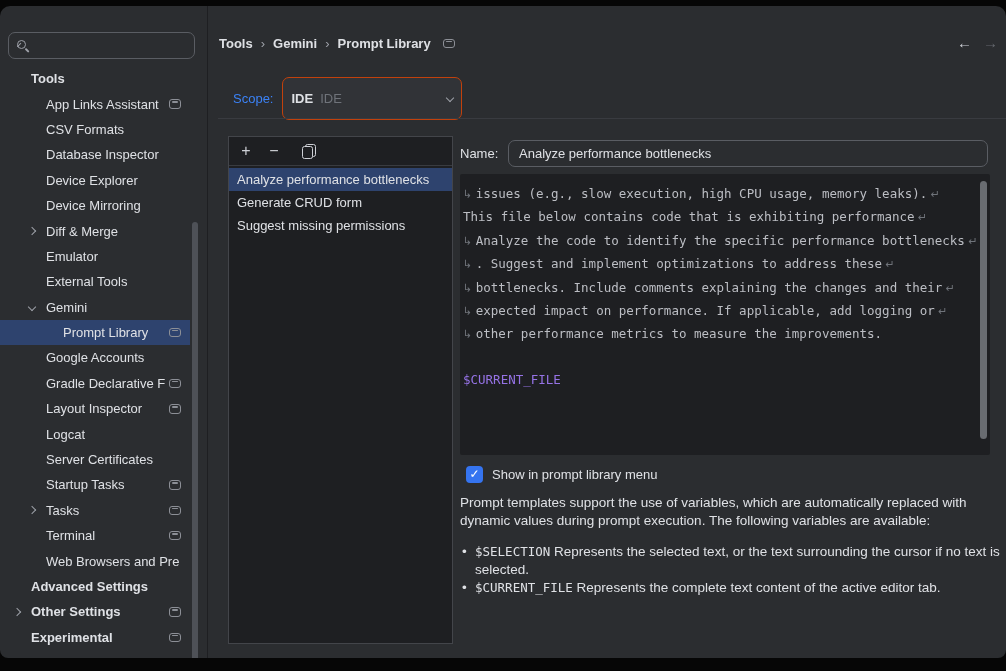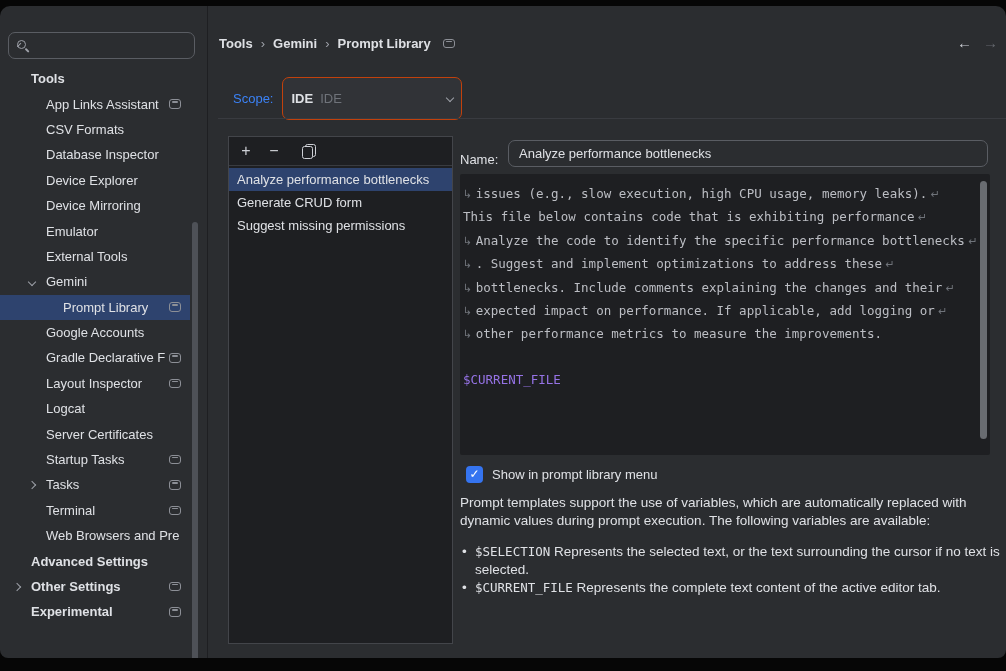--- a/index.html
+++ b/index.html
@@ -81,21 +81,21 @@
                        border:1.2px solid #CED0D6; border-radius:2.5px; }
   .copy-icon::after { content:""; position:absolute; left:1px; bottom:0; width:9px; height:11px;
                       border:1.2px solid #CED0D6; border-radius:2.5px; background:#1E1F22; }
   #prompt-items { margin-top:2px; }
   .prompt-item { height:23px; line-height:23px; padding-left:8px; font-size:13px; color:#DFE1E5;
                  white-space:nowrap; overflow:hidden; }
   .prompt-item.selected { background:#2E436E; }
 
   
   #name-row { position:absolute; left:252px; right:18px; top:134px; height:27px;
-              display:flex; align-items:flex-end; }
+              display:flex; align-items:center; }
   #name-label { font-size:13px; color:#DFE1E5; width:48px; }
   #name-field { flex:1; height:27px; border:1px solid #5A5D63; border-radius:7px;
                 background:transparent; color:#DFE1E5; font-size:13px; padding:0 10px;
                 font-family:"Liberation Sans",sans-serif; outline:none; }
 
   #editor { position:absolute; left:252px; right:16px; top:168px; height:281px;
             background:#1E1F22; border-radius:2px; padding:9px 16px 0 3px; overflow:hidden; }
   .ed-line { font-family:"DejaVu Sans Mono", monospace; font-size:12.5px; line-height:22.4px;
              color:#BCBEC4; white-space:pre; }
   .ed-line .var { color:#9673E6; }
@@ -139,20 +139,24 @@
           <span class="label">CSV Formats</span>
         </div>
         <div class="side-row lvl1">
           <span class="label">Database Inspector</span>
         </div>
         <div class="side-row lvl1">
           <span class="label">Device Explorer</span>
         </div>
         <div class="side-row lvl1">
           <span class="label">Device Mirroring</span>
+        </div>
+        <div class="side-row lvl1">
+          <span class="tree-chev right"></span>
+          <span class="label">Diff &amp; Merge</span>
         </div>
         <div class="side-row lvl1">
           <span class="label">Emulator</span>
         </div>
         <div class="side-row lvl1">
           <span class="label">External Tools</span>
         </div>
         <div class="side-row lvl1">
           <span class="tree-chev down"></span>
           <span class="label">Gemini</span>

